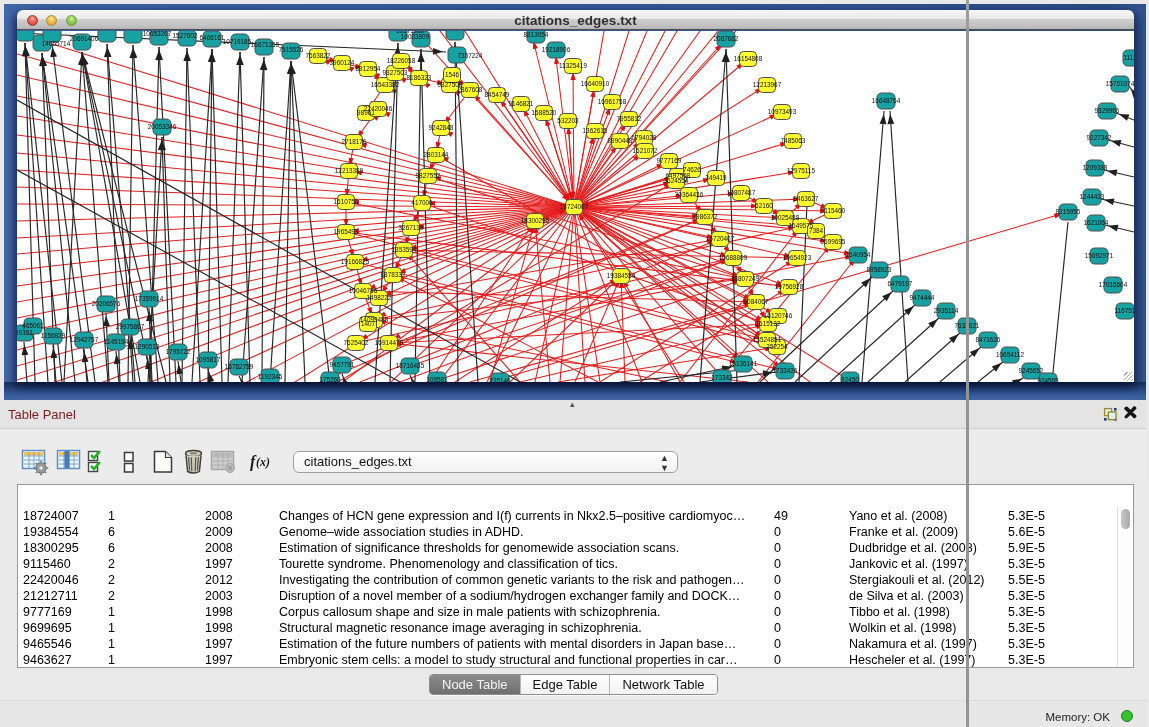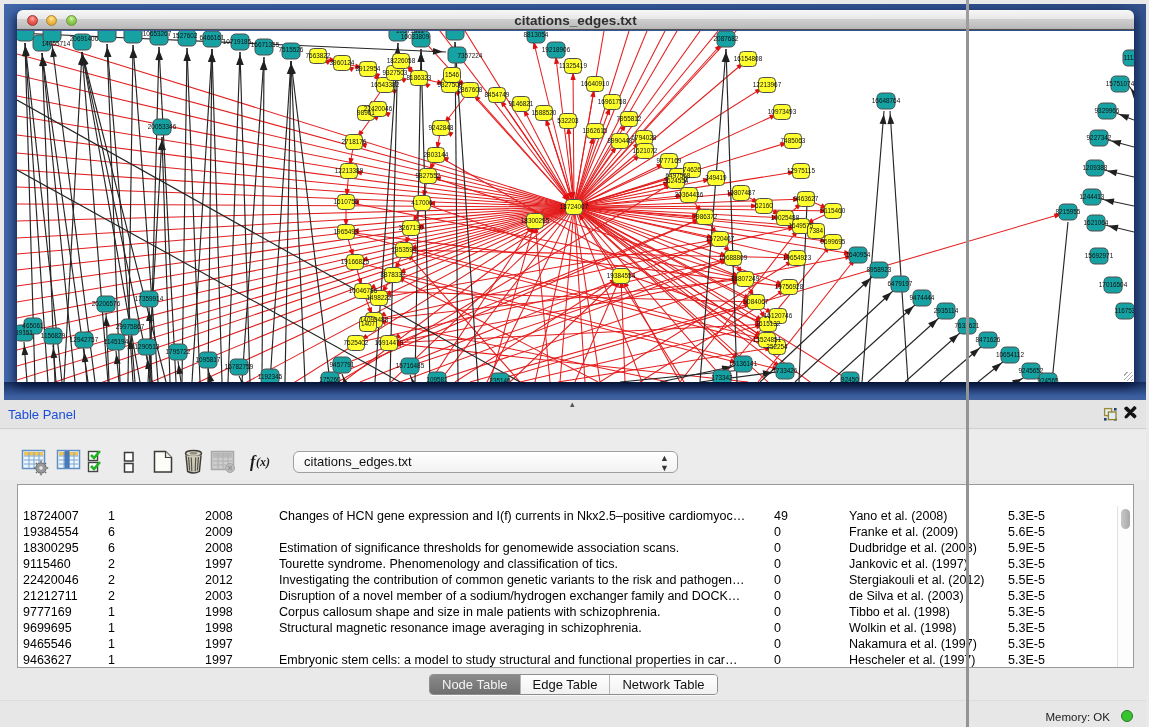--- a/index.html
+++ b/index.html
@@ -27,21 +27,21 @@
 #titlebar .wt { position:absolute; width:100%; text-align:center; top:2.5px;
   font-size:13.5px; font-weight:bold; color:#2f2f2f; letter-spacing:0px;}
 #netcontent { position:absolute; left:0; top:21px; width:1117px; height:351px; background:#fff; overflow:hidden;}
 #resize-grip { position:absolute; right:1px; bottom:1px; width:9px; height:9px;
   background:repeating-linear-gradient(135deg, transparent 0 2px, #aaa 2px 3px); }
 
 
 #tablepanel { position:absolute; left:0; top:400px; width:1146px; height:327px; background:#e9e9e9; }
 #tp-head { position:absolute; left:0; top:0; width:100%; height:29px; background:#e4e4e4;
   border-bottom:1px solid #d0d0d0;}
-#tp-head .t { position:absolute; left:8px; top:7px; font-size:13px; color:#1d4ed8; }
+#tp-head .t { position:absolute; left:8px; top:7px; font-size:13px; color:#7f1d1d; }
 #tp-float { position:absolute; left:1103px; top:6px; }
 #tp-x { position:absolute; left:1123px; top:5px; }
 #splitarrow { position:absolute; left:570px; top:-1px; font-size:9px; color:#555; }
 
 #toolbar { position:absolute; left:0; top:30px; width:100%; height:50px; background:#ececec; }
 #combo { position:absolute; left:293px; top:21px; width:385px; height:22px;
   background:linear-gradient(180deg,#ffffff,#f2f2f2); border:1px solid #9f9f9f; border-radius:6px;
   font-size:13px; color:#111; padding:2px 0 0 10px; }
 #combo .arr { position:absolute; right:8px; top:1px; font-size:9px; color:#333; line-height:10px; text-align:center;}
 
@@ -982,20 +982,21 @@
           <span style="left:187px">2008</span>
           <span style="left:261px">Changes of HCN gene expression and I(f) currents in Nkx2.5–positive cardiomyoc…</span>
           <span style="left:756px">49</span>
           <span style="left:831px">Yano et al. (2008)</span>
           <span style="left:990px">5.3E-5</span>
         </div>
 <div class="row" style="top:37px">
           <span style="left:5px">19384554</span>
           <span style="left:90px">6</span>
           <span style="left:187px">2009</span>
+          <span style="left:261px">Genome–wide association studies in ADHD.</span>
           <span style="left:756px">0</span>
           <span style="left:831px">Franke et al. (2009)</span>
           <span style="left:990px">5.6E-5</span>
         </div>
 <div class="row" style="top:53px">
           <span style="left:5px">18300295</span>
           <span style="left:90px">6</span>
           <span style="left:187px">2008</span>
           <span style="left:261px">Estimation of significance thresholds for genomewide association scans.</span>
           <span style="left:756px">0</span>
@@ -1044,20 +1045,21 @@
           <span style="left:187px">1998</span>
           <span style="left:261px">Structural magnetic resonance image averaging in schizophrenia.</span>
           <span style="left:756px">0</span>
           <span style="left:831px">Wolkin et al. (1998)</span>
           <span style="left:990px">5.3E-5</span>
         </div>
 <div class="row" style="top:149px">
           <span style="left:5px">9465546</span>
           <span style="left:90px">1</span>
           <span style="left:187px">1997</span>
+          <span style="left:261px">Estimation of the future numbers of patients with mental disorders in Japan base…</span>
           <span style="left:756px">0</span>
           <span style="left:831px">Nakamura et al. (1997)</span>
           <span style="left:990px">5.3E-5</span>
         </div>
 <div class="row" style="top:165px">
           <span style="left:5px">9463627</span>
           <span style="left:90px">1</span>
           <span style="left:187px">1997</span>
           <span style="left:261px">Embryonic stem cells: a model to study structural and functional properties in car…</span>
           <span style="left:756px">0</span>

